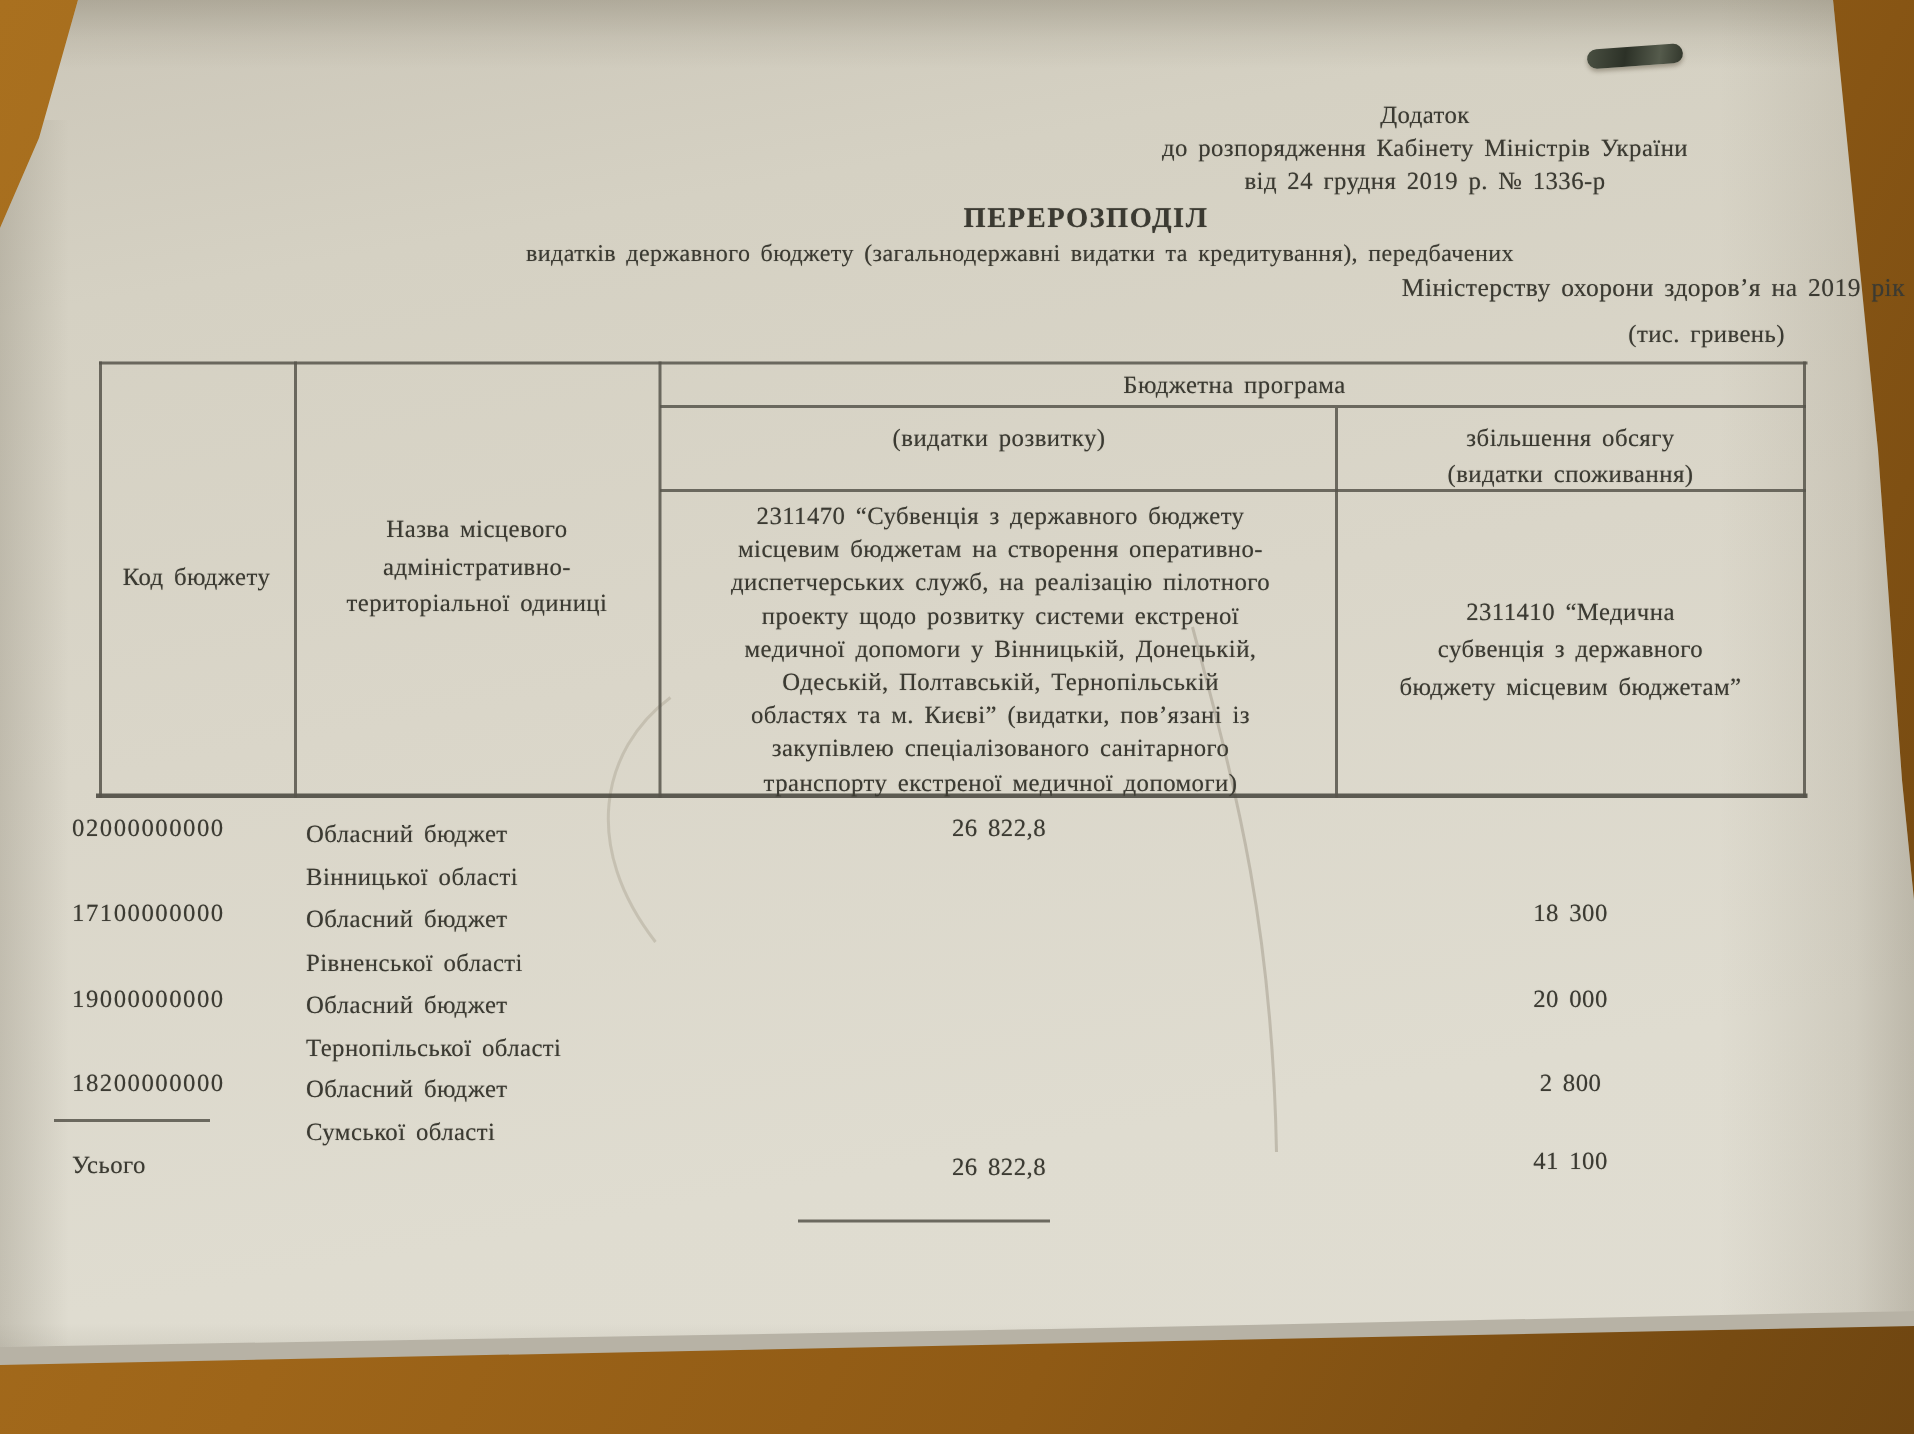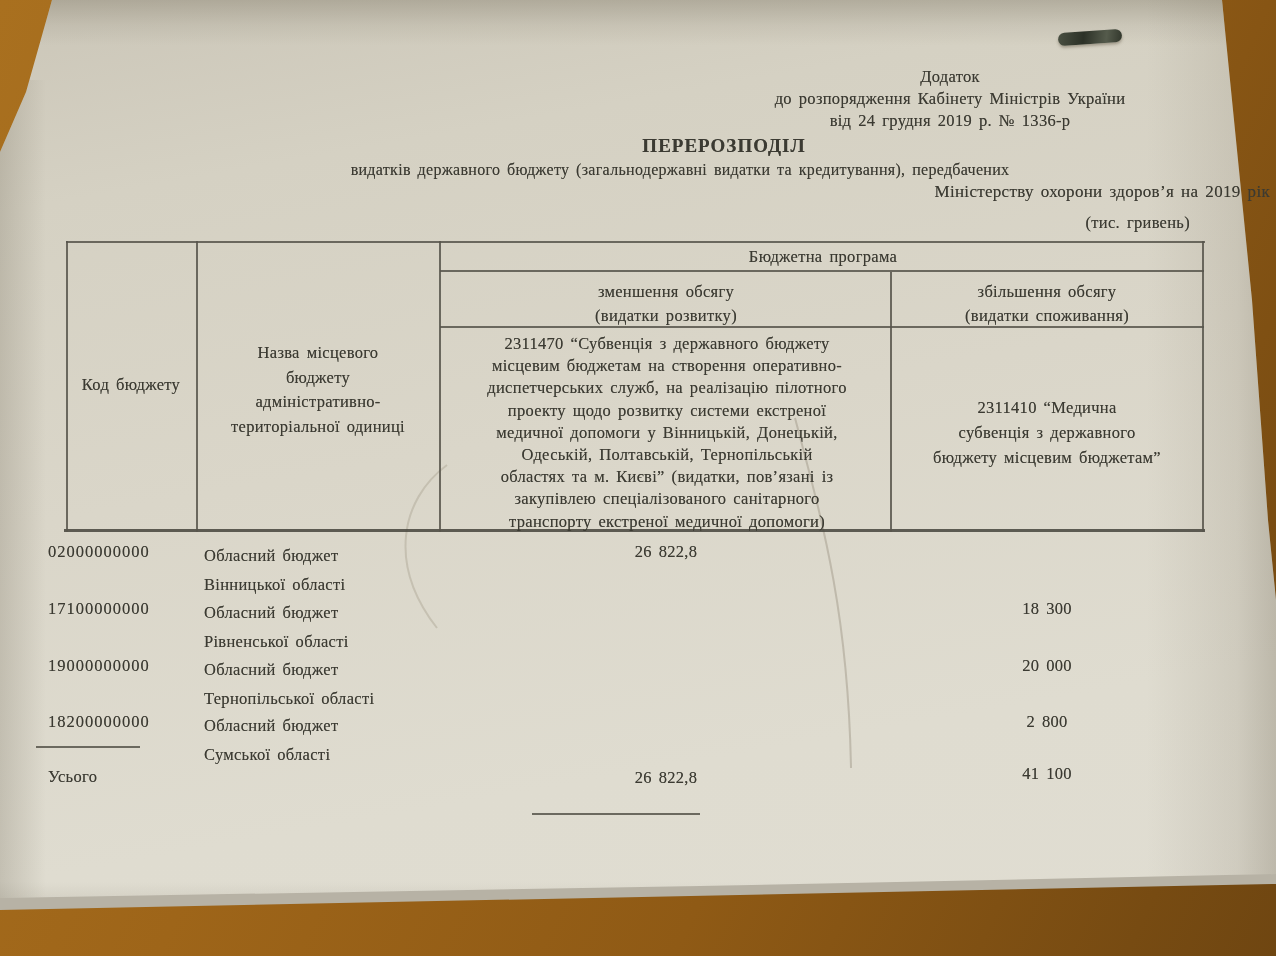--- a/index.html
+++ b/index.html
@@ -85,34 +85,32 @@
   <div class="hline" style="left:64px;top:529px;width:1141px;height:3px;background:#45443c;"></div>
   <div class="vline" style="left:66px;top:241px;width:2px;height:291px;"></div>
   <div class="vline" style="left:196px;top:241px;width:2px;height:291px;"></div>
   <div class="vline" style="left:439px;top:241px;width:2px;height:291px;"></div>
   <div class="vline" style="left:890px;top:272px;width:2px;height:260px;"></div>
   <div class="vline" style="left:1202px;top:241px;width:2px;height:291px;"></div>
 
   <div class="txt center" style="left:442px;top:246px;width:762px;">Бюджетна програма</div>
 
   <div class="txt center" style="left:442px;top:280px;width:448px;line-height:24px;">
-    <div>зменшення обсягу</div>
     <div>(видатки розвитку)</div>
   </div>
 
   <div class="txt center" style="left:892px;top:280px;width:310px;line-height:24px;">
     <div>збільшення обсягу</div>
     <div>(видатки споживання)</div>
   </div>
 
   <div class="txt center" style="left:66px;top:374px;width:130px;">Код бюджету</div>
 
   <div class="txt center" style="left:198px;top:341px;width:240px;line-height:24.5px;">
     <div>Назва місцевого</div>
-    <div>бюджету</div>
     <div>адміністративно-</div>
     <div>територіальної одиниці</div>
   </div>
 
   <div class="txt center" style="left:452px;top:333px;width:430px;line-height:22.2px;">
     <div>2311470 “Субвенція з державного бюджету</div>
     <div>місцевим бюджетам на створення оперативно-</div>
     <div>диспетчерських служб, на реалізацію пілотного</div>
     <div>проекту щодо розвитку системи екстреної</div>
     <div>медичної допомоги у Вінницькій, Донецькій,</div>

